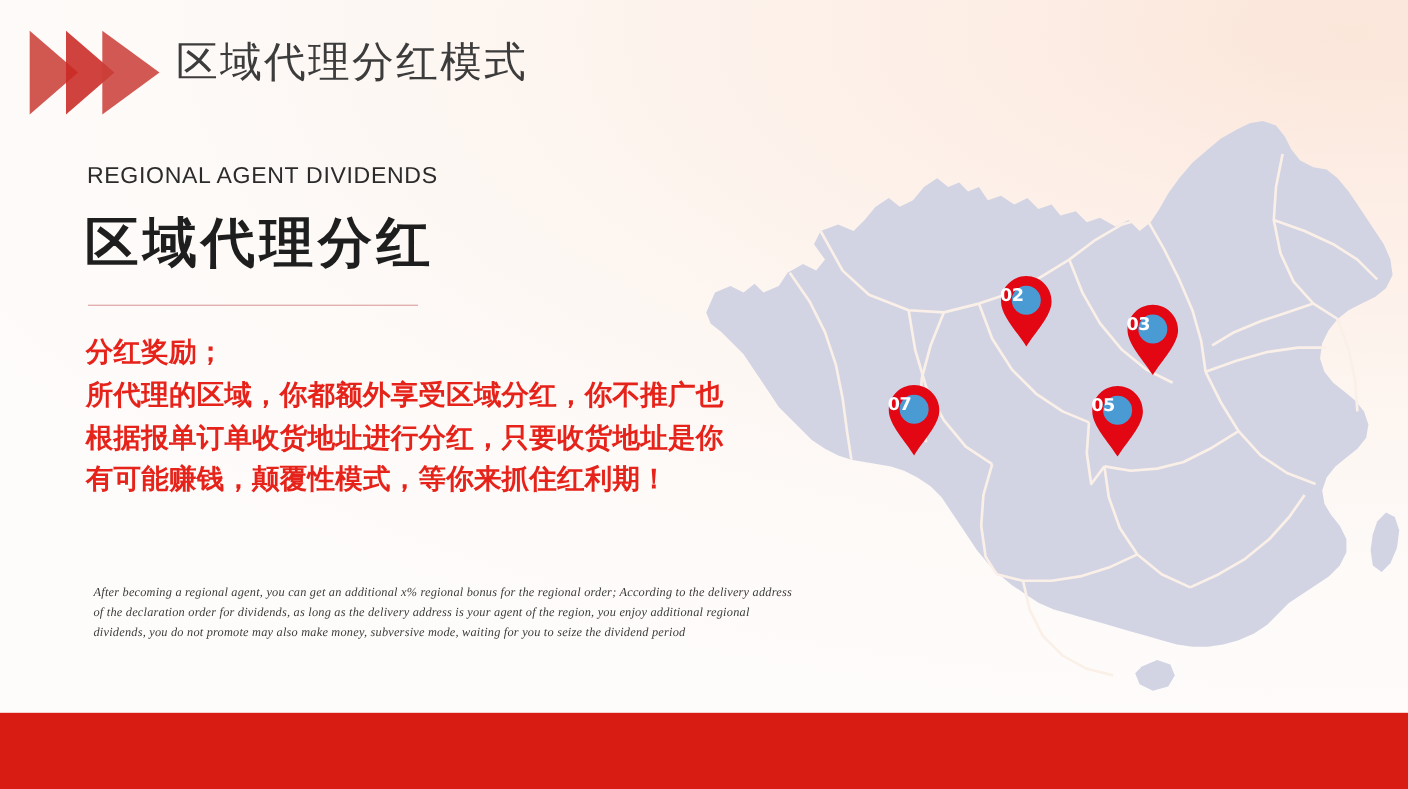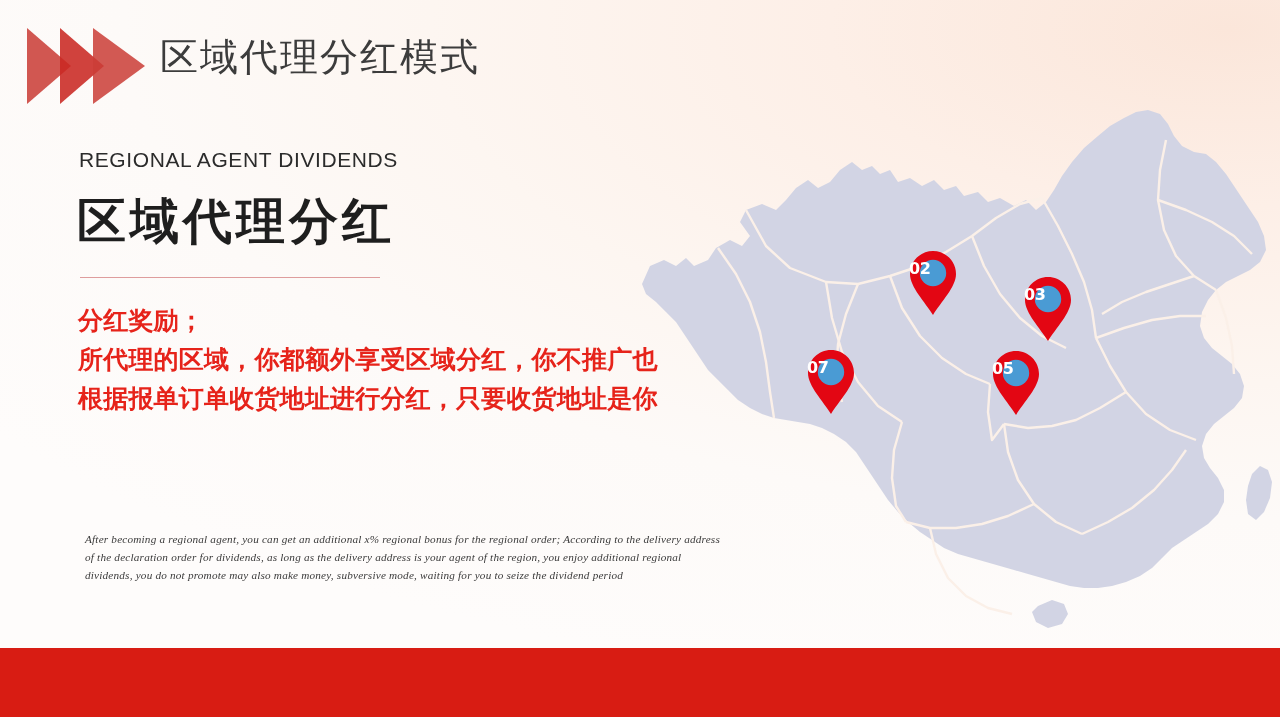--- a/index.html
+++ b/index.html
@@ -222,19 +222,20 @@
   </div>
 
   <div class="eyebrow">REGIONAL AGENT DIVIDENDS</div>
   <div class="big-title">区域代理分红</div>
   <div class="divider"></div>
 
   <div class="red-copy">
     <p>分红奖励；</p>
     <p>所代理的区域，你都额外享受区域分红，你不推广也</p>
     <p>根据报单订单收货地址进行分红，只要收货地址是你</p>
+    <p>有可能赚钱，颠覆性模式，等你来抓住红利期！</p>
   </div>
 
   <div class="en-copy">After becoming a regional agent, you can get an additional x% regional bonus for the regional order; According to the delivery address of the declaration order for dividends, as long as the delivery address is your agent of the region, you enjoy additional regional dividends, you do not promote may also make money, subversive mode, waiting for you to seize the dividend period</div>
 
   <div class="bottom-bar"></div>
 
 </div>
 
 </body></html>

